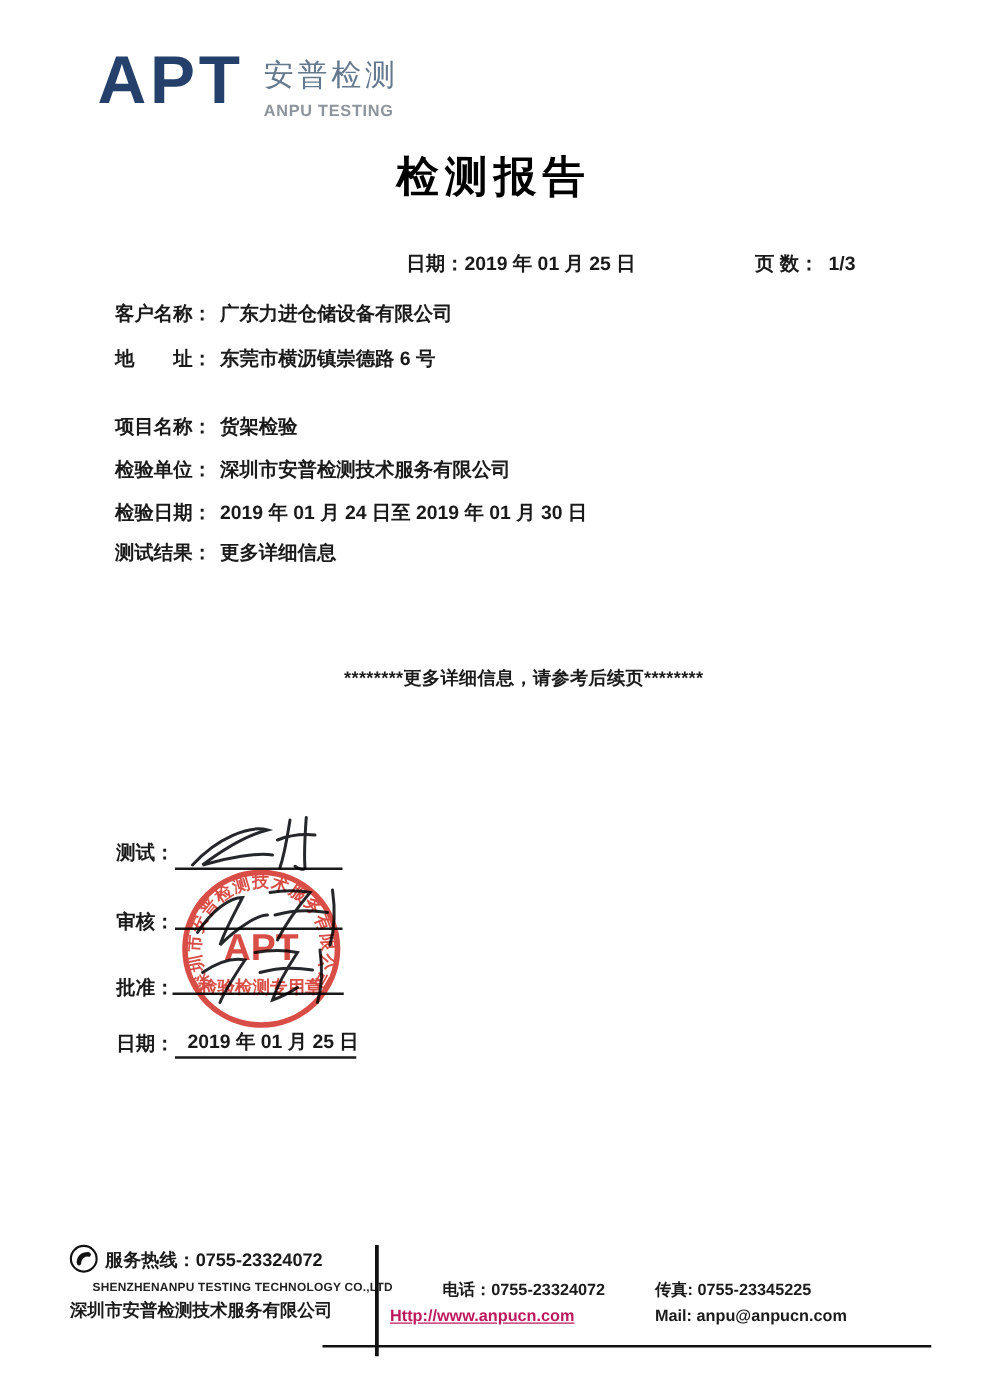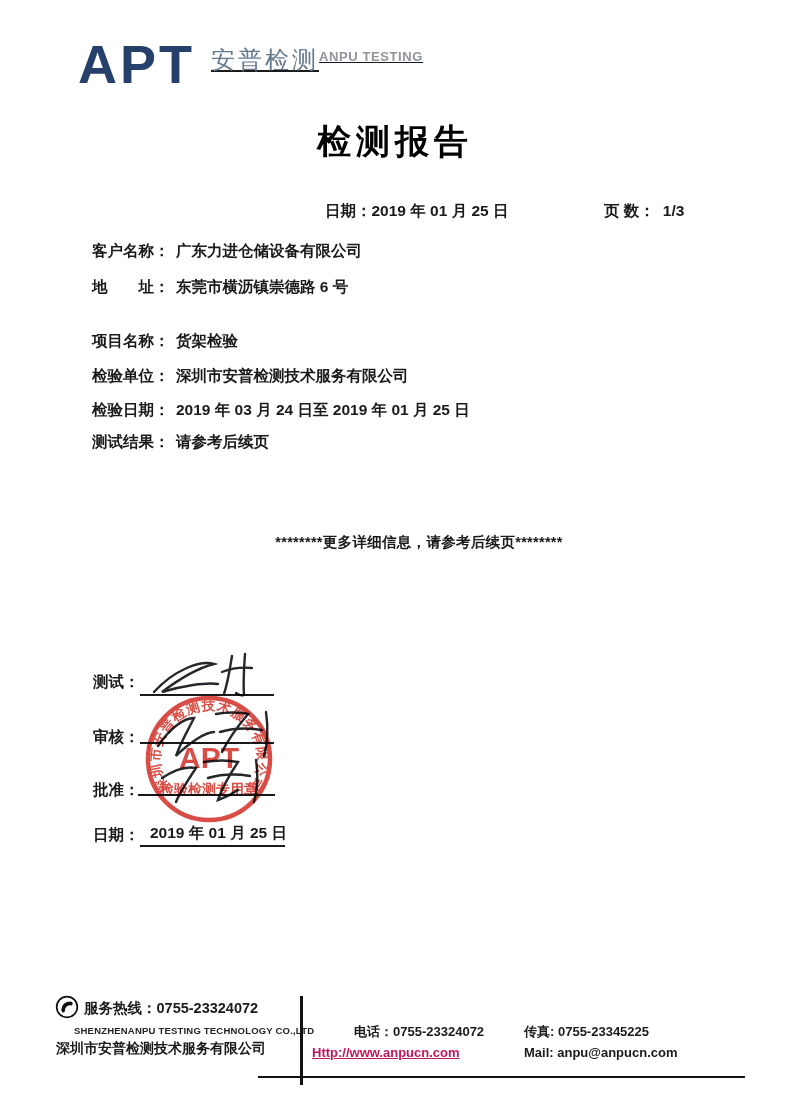--- a/index.html
+++ b/index.html
@@ -4,21 +4,21 @@
 <style>
   html,body { margin:0; padding:0; background:#ffffff; }
   .page {
     position:relative; width:790px; height:1115px; background:#fff;
     font-family:"Liberation Sans","DejaVu Sans",sans-serif; color:#1a1a1a;
     overflow:hidden;
   }
   
   .logo { position:absolute; left:78px; top:40px; display:flex; gap:16px; align-items:flex-start; }
   .logo-apt { font-size:54px; font-weight:900; color:#25416b; line-height:48px; letter-spacing:3px; }
-  .logo-side { display:flex; flex-direction:row; margin-top:4px;text-decoration:underline; }
+  .logo-side { display:flex; flex-direction:column; margin-top:4px; }
   .logo-cn { font-size:24px; color:#64798e; letter-spacing:3px; }
   .logo-en { font-size:13px; font-weight:bold; color:#8d949b; letter-spacing:0.6px; margin-top:5px; }
   
   .title { position:absolute; top:119px; left:0; width:100%; text-align:center;
            font-size:34px; font-weight:bold; letter-spacing:5px; color:#000000; }
   
   .meta { position:absolute; font-size:15.5px; font-weight:bold; white-space:nowrap; }
   .meta-report { left:65px; top:201px; }
   .meta-date   { left:325px; top:201px; }
   .meta-pages  { left:604px; top:201px; }
@@ -75,23 +75,23 @@
 
   <div class="fld fld-label" style="top:241px">客户名称：</div>
   <div class="fld fld-value" style="top:241px">广东力进仓储设备有限公司</div>
   <div class="fld fld-label" style="top:277px">地　　址：</div>
   <div class="fld fld-value" style="top:277px">东莞市横沥镇崇德路 6 号</div>
   <div class="fld fld-label" style="top:331px">项目名称：</div>
   <div class="fld fld-value" style="top:331px">货架检验</div>
   <div class="fld fld-label" style="top:366px">检验单位：</div>
   <div class="fld fld-value" style="top:366px">深圳市安普检测技术服务有限公司</div>
   <div class="fld fld-label" style="top:400px">检验日期：</div>
-  <div class="fld fld-value" style="top:400px">2019 年 03 月 24 日至 2019 年 01 月 25 日</div>
+  <div class="fld fld-value" style="top:400px">2019 年 01 月 24 日至 2019 年 01 月 30 日</div>
   <div class="fld fld-label" style="top:432px">测试结果：</div>
-  <div class="fld fld-value" style="top:432px">请参考后续页</div>
+  <div class="fld fld-value" style="top:432px">更多详细信息</div>
 
   <div class="note">********更多详细信息，请参考后续页********</div>
 
   <div class="sig-label" style="top:672px">测试：</div>
   <div class="sig-label" style="top:727px">审核：</div>
   <div class="sig-label" style="top:780px">批准：</div>
   <div class="sig-label" style="top:825px">日期：</div>
 
   <div class="sig-line" style="top:694px; left:140px; width:134px;"></div>
   <div class="sig-line" style="top:742px; left:140px; width:134px;"></div>

